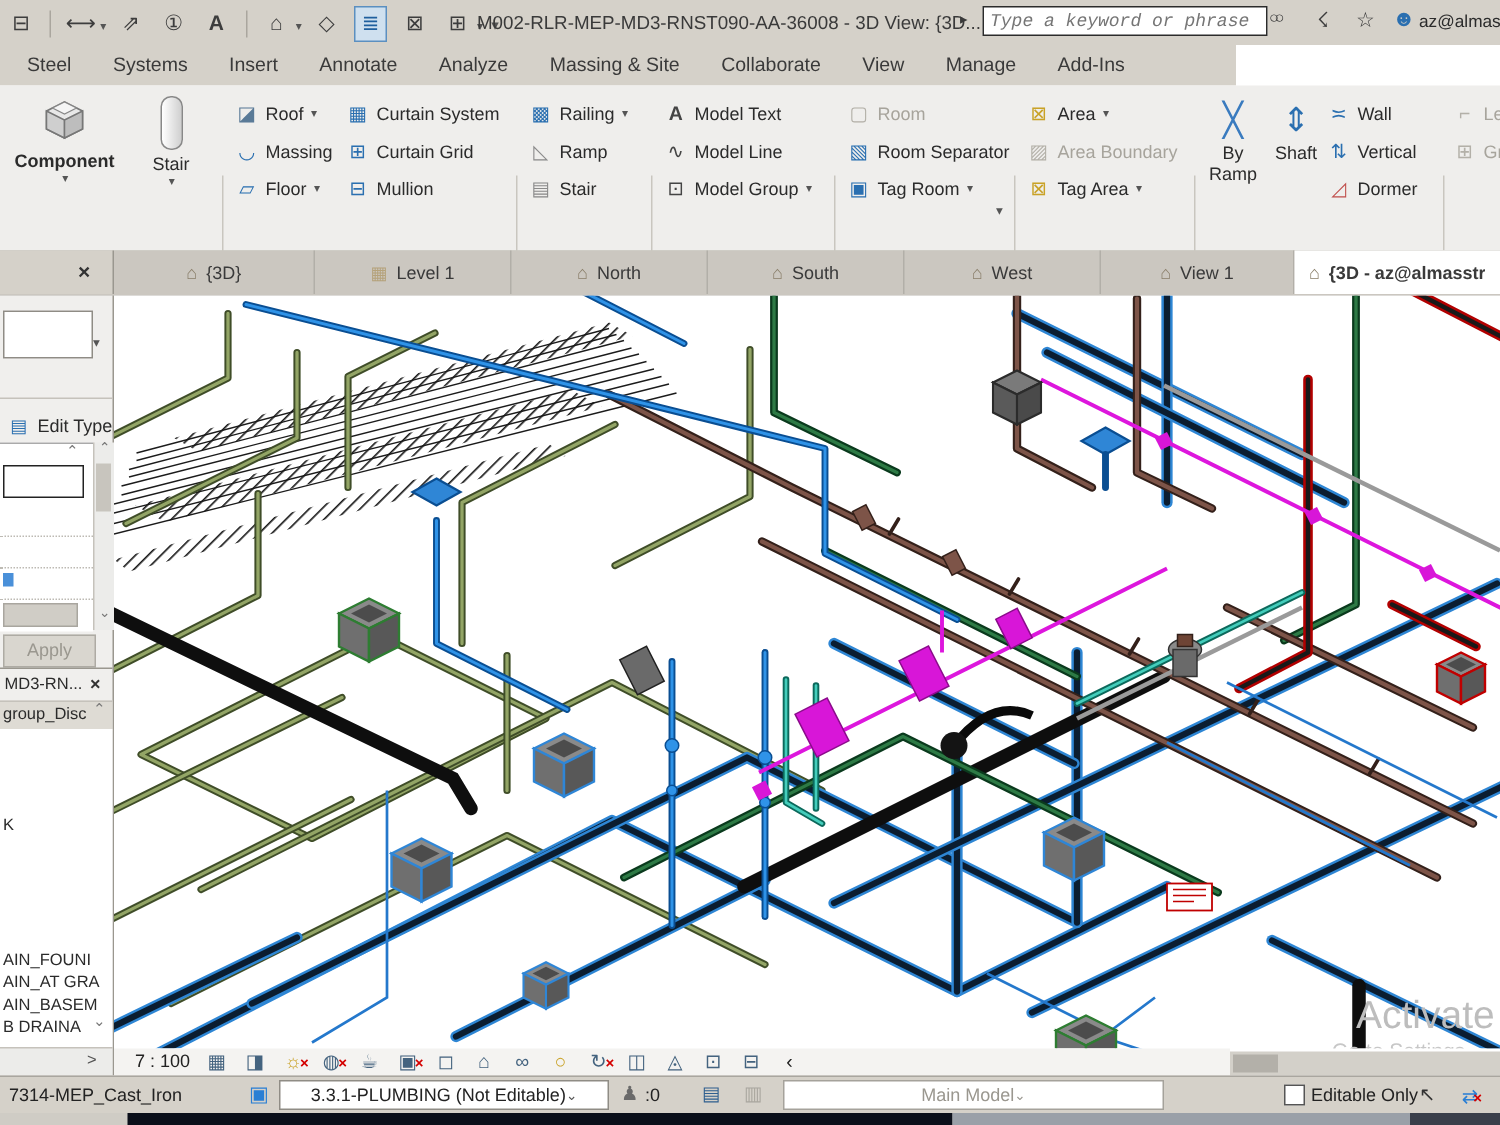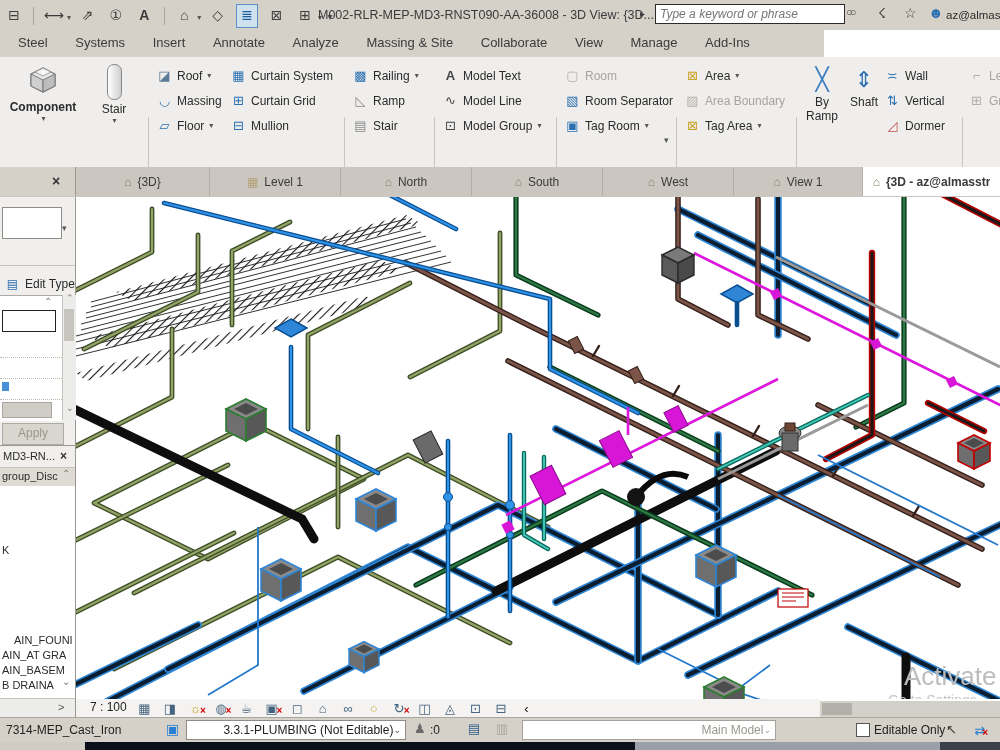--- a/index.html
+++ b/index.html
@@ -28,21 +28,21 @@
   .vtic{color:#8a7f6a;font-size:12px;}
   
   .lpanel{background:#f0efed;border-right:1px solid #9a978f;}
   .dotrow{border-bottom:1px dotted #bdbab3;}
   
   .vcbar{background:#f4f3f1;}
   .vcic{position:relative;display:inline-block;width:21px;text-align:center;font-size:13px;color:#44637f;line-height:17px;}
   .redx::after{content:"×";position:absolute;right:0px;bottom:-2px;color:#d40000;font-size:10px;font-weight:bold;}
   
   .sbar{background:#d5d1c9;border-top:1px solid #a9a69f;font-size:12px;color:#222;}
-  .drop{background:#fff;border:1px solid #8f8c85;font-size:12px;display:flex;align-items:center;padding:0 4px;justify-content:flex-end;}
+  .drop{background:#fff;border:1px solid #8f8c85;font-size:12px;display:flex;align-items:center;padding:0 4px;justify-content:center;}
   
   .pp{fill:none;stroke-linecap:round;stroke-linejoin:round;}
   .navyO{stroke:#2e86d4;stroke-width:7.5;}.navyI{stroke:#0b1d30;stroke-width:4.2;}
   .bluO{stroke:#0a4e92;stroke-width:4.6;}.bluI{stroke:#2f93e8;stroke-width:2;}
   .olvO{stroke:#3f4d28;stroke-width:4.8;}.olvI{stroke:#93a566;stroke-width:2.2;}
   .grnO{stroke:#0a3a1d;stroke-width:5.2;}.grnI{stroke:#2d7a45;stroke-width:2.2;}
   .brnO{stroke:#33201a;stroke-width:5.6;}.brnI{stroke:#7d5448;stroke-width:2.8;}
   .redO{stroke:#b20000;stroke-width:6.4;}.redI{stroke:#191919;stroke-width:3;}
   .tlO{stroke:#0c695c;stroke-width:4.4;}.tlI{stroke:#43cdbb;stroke-width:1.8;}
   .mag{stroke:#dd16dd;stroke-width:2.6;fill:none;}
@@ -67,21 +67,21 @@
       <span class="qsep"></span>
       <span class="qicon">⌂</span><span class="car">▾</span>
       <span class="qicon">◇</span>
       <span class="qicon" style="color:#1f5f9e;background:#cfe0ef;border:1px solid #5b8fc0;line-height:20px;height:22px;width:20px;margin:3px 2px 0 2px;">≣</span>
       <span class="qicon">⊠</span>
       <span class="qicon">⊞</span><span class="car">▾</span>
       <span class="car" style="font-size:10px;">▾</span>
     </span>
     <span class="r txt" style="left:318px;top:8px;font-size:12.5px;color:#3a3a3a;">M002-RLR-MEP-MD3-RNST090-AA-36008 - 3D View: {3D...</span>
     <span class="r" style="left:640px;top:8px;font-size:10px;color:#3a3a3a;">▸</span>
-    <input class="r" style="left: 655px; top: 4px; width: 180px; height: 18px; border: 1px solid rgb(43, 43, 43); font-style: italic; font-size: 12px; color: rgb(119, 119, 119); padding: 0px 4px; font-family: Liberation Sans, sans-serif;" placeholder="Type a keyword or phrase">
+    <input class="r" style="left: 655px; top: 4px; width: 180px; height: 18px; border: 1px solid rgb(43, 43, 43); font-style: italic; font-size: 12px; color: rgb(119, 119, 119); padding: 0px 4px; font-family: Liberation Mono, monospace;" placeholder="Type a keyword or phrase">
     <span class="r" style="left:846px;top:6px;font-size:11px;letter-spacing:-3px;color:#3d3d3d;">○○</span>
     <span class="r" style="left:878px;top:5px;font-size:14px;color:#3d3d3d;">☇</span>
     <span class="r" style="left:904px;top:5px;font-size:14px;color:#3d3d3d;">☆</span>
     <span class="r" style="left:928px;top:4px;font-size:15px;color:#2a6fb0;">☻</span>
     <span class="r txt" style="left:946px;top:9px;font-size:11.5px;color:#2b2b2b;width:54px;overflow:hidden;">az@almass</span>
   </div>
 
   <div class="r chrome tabrow" style="left:0;top:30px;width:824px;height:27px;">
     <span class="rtab" style="margin-left:6px;">Steel</span>
     <span class="rtab">Systems</span>
@@ -324,21 +324,21 @@
     <div class="r" style="left:0;top:250px;width:75px;height:20px;">
       <span class="r txt" style="left:3px;top:3px;font-size:11px;color:#2b2b2b;">MD3-RN...</span>
       <span class="r" style="left:60px;top:2px;font-size:12px;font-weight:bold;color:#333;">×</span>
     </div>
     <div class="r" style="left:0;top:270px;width:75px;height:18px;background:#dedbd4;border-top:1px solid #c5c2bb;border-bottom:1px solid #c5c2bb;">
       <span class="r txt" style="left:2px;top:2px;font-size:11px;color:#2b2b2b;">group_Disc</span>
       <span class="r" style="left:62px;top:0px;font-size:10px;color:#777;">⌃</span>
     </div>
     <div class="r" style="left:0;top:289px;width:75px;height:212px;background:#fff;">
       <span class="r txt" style="left:2px;top:58px;font-size:11px;color:#2b2b2b;">K</span>
-      <span class="r txt" style="left:14px;top:148px;font-size:11px;color:#2b2b2b;">AIN_FOUNI</span>
+      <span class="r txt" style="left:2px;top:148px;font-size:11px;color:#2b2b2b;">AIN_FOUNI</span>
       <span class="r txt" style="left:2px;top:163px;font-size:11px;color:#2b2b2b;">AIN_AT GRA</span>
       <span class="r txt" style="left:2px;top:178px;font-size:11px;color:#2b2b2b;">AIN_BASEM</span>
       <span class="r txt" style="left:2px;top:193px;font-size:11px;color:#2b2b2b;">B DRAINA</span>
       <span class="r" style="left:62px;top:190px;font-size:10px;color:#777;">⌄</span>
     </div>
     <div class="r" style="left:0;top:501px;width:75px;height:19px;background:#ececea;border-top:1px solid #c5c2bb;">
       <span class="r" style="left:58px;top:2px;font-size:11px;color:#555;">&gt;</span>
     </div>
   </div>
 

